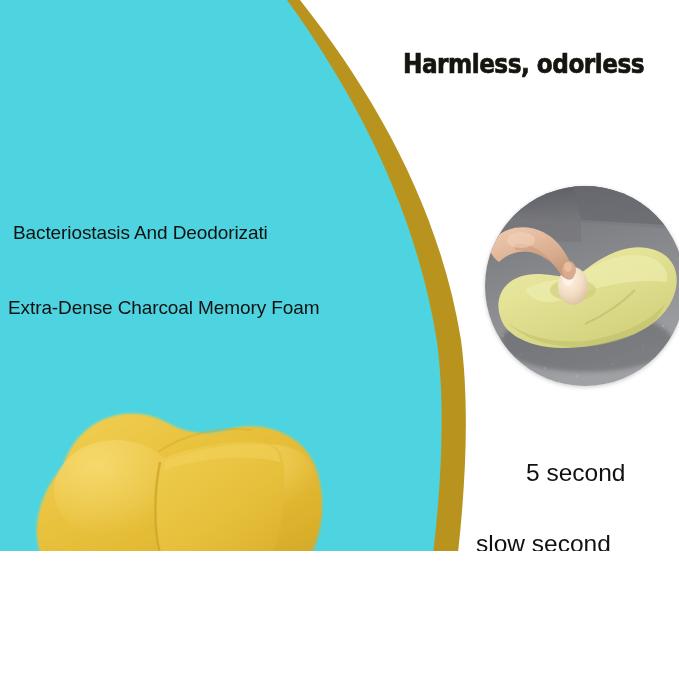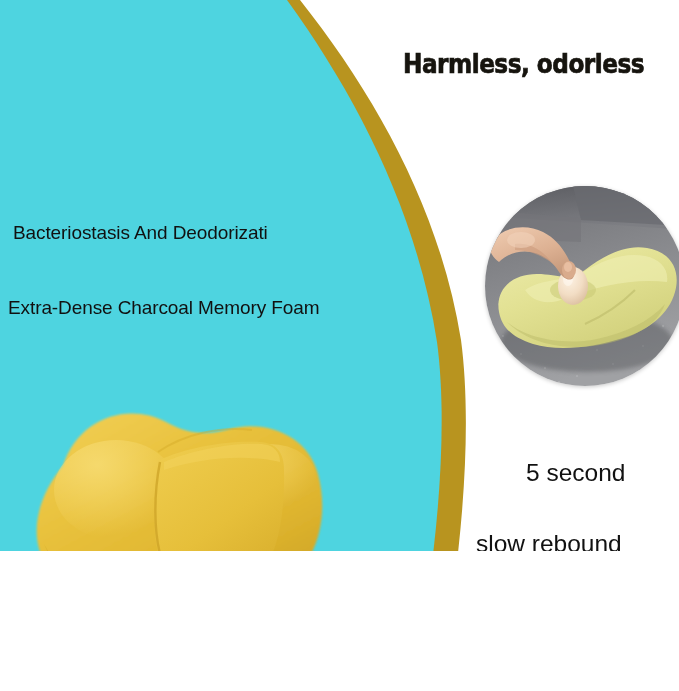--- a/index.html
+++ b/index.html
@@ -139,21 +139,21 @@
 
 
   </div>
 
   <div class="feature-text" id="feature-line-1">Bacteriostasis And Deodorizati</div>
 
   <div class="feature-text" id="feature-line-2">Extra-Dense Charcoal Memory Foam</div>
 
   <div class="caption-text" id="caption-line-1">5 second</div>
 
-  <div class="caption-text" id="caption-line-2">slow rebound</div>
+  <div class="caption-text" id="caption-line-2">slow second</div>
 
   <div id="inset-photo">
     <svg viewBox="0 0 200 200" width="200" height="200" xmlns="http://www.w3.org/2000/svg">
       <defs>
         <linearGradient id="carpetG" x1="0" y1="0" x2="0.3" y2="1">
           <stop offset="0%" stop-color="#6e6f73"></stop>
           <stop offset="45%" stop-color="#85868a"></stop>
           <stop offset="100%" stop-color="#a0a1a4"></stop>
         </linearGradient>
         <linearGradient id="wallG" x1="0" y1="0" x2="0.4" y2="1">

